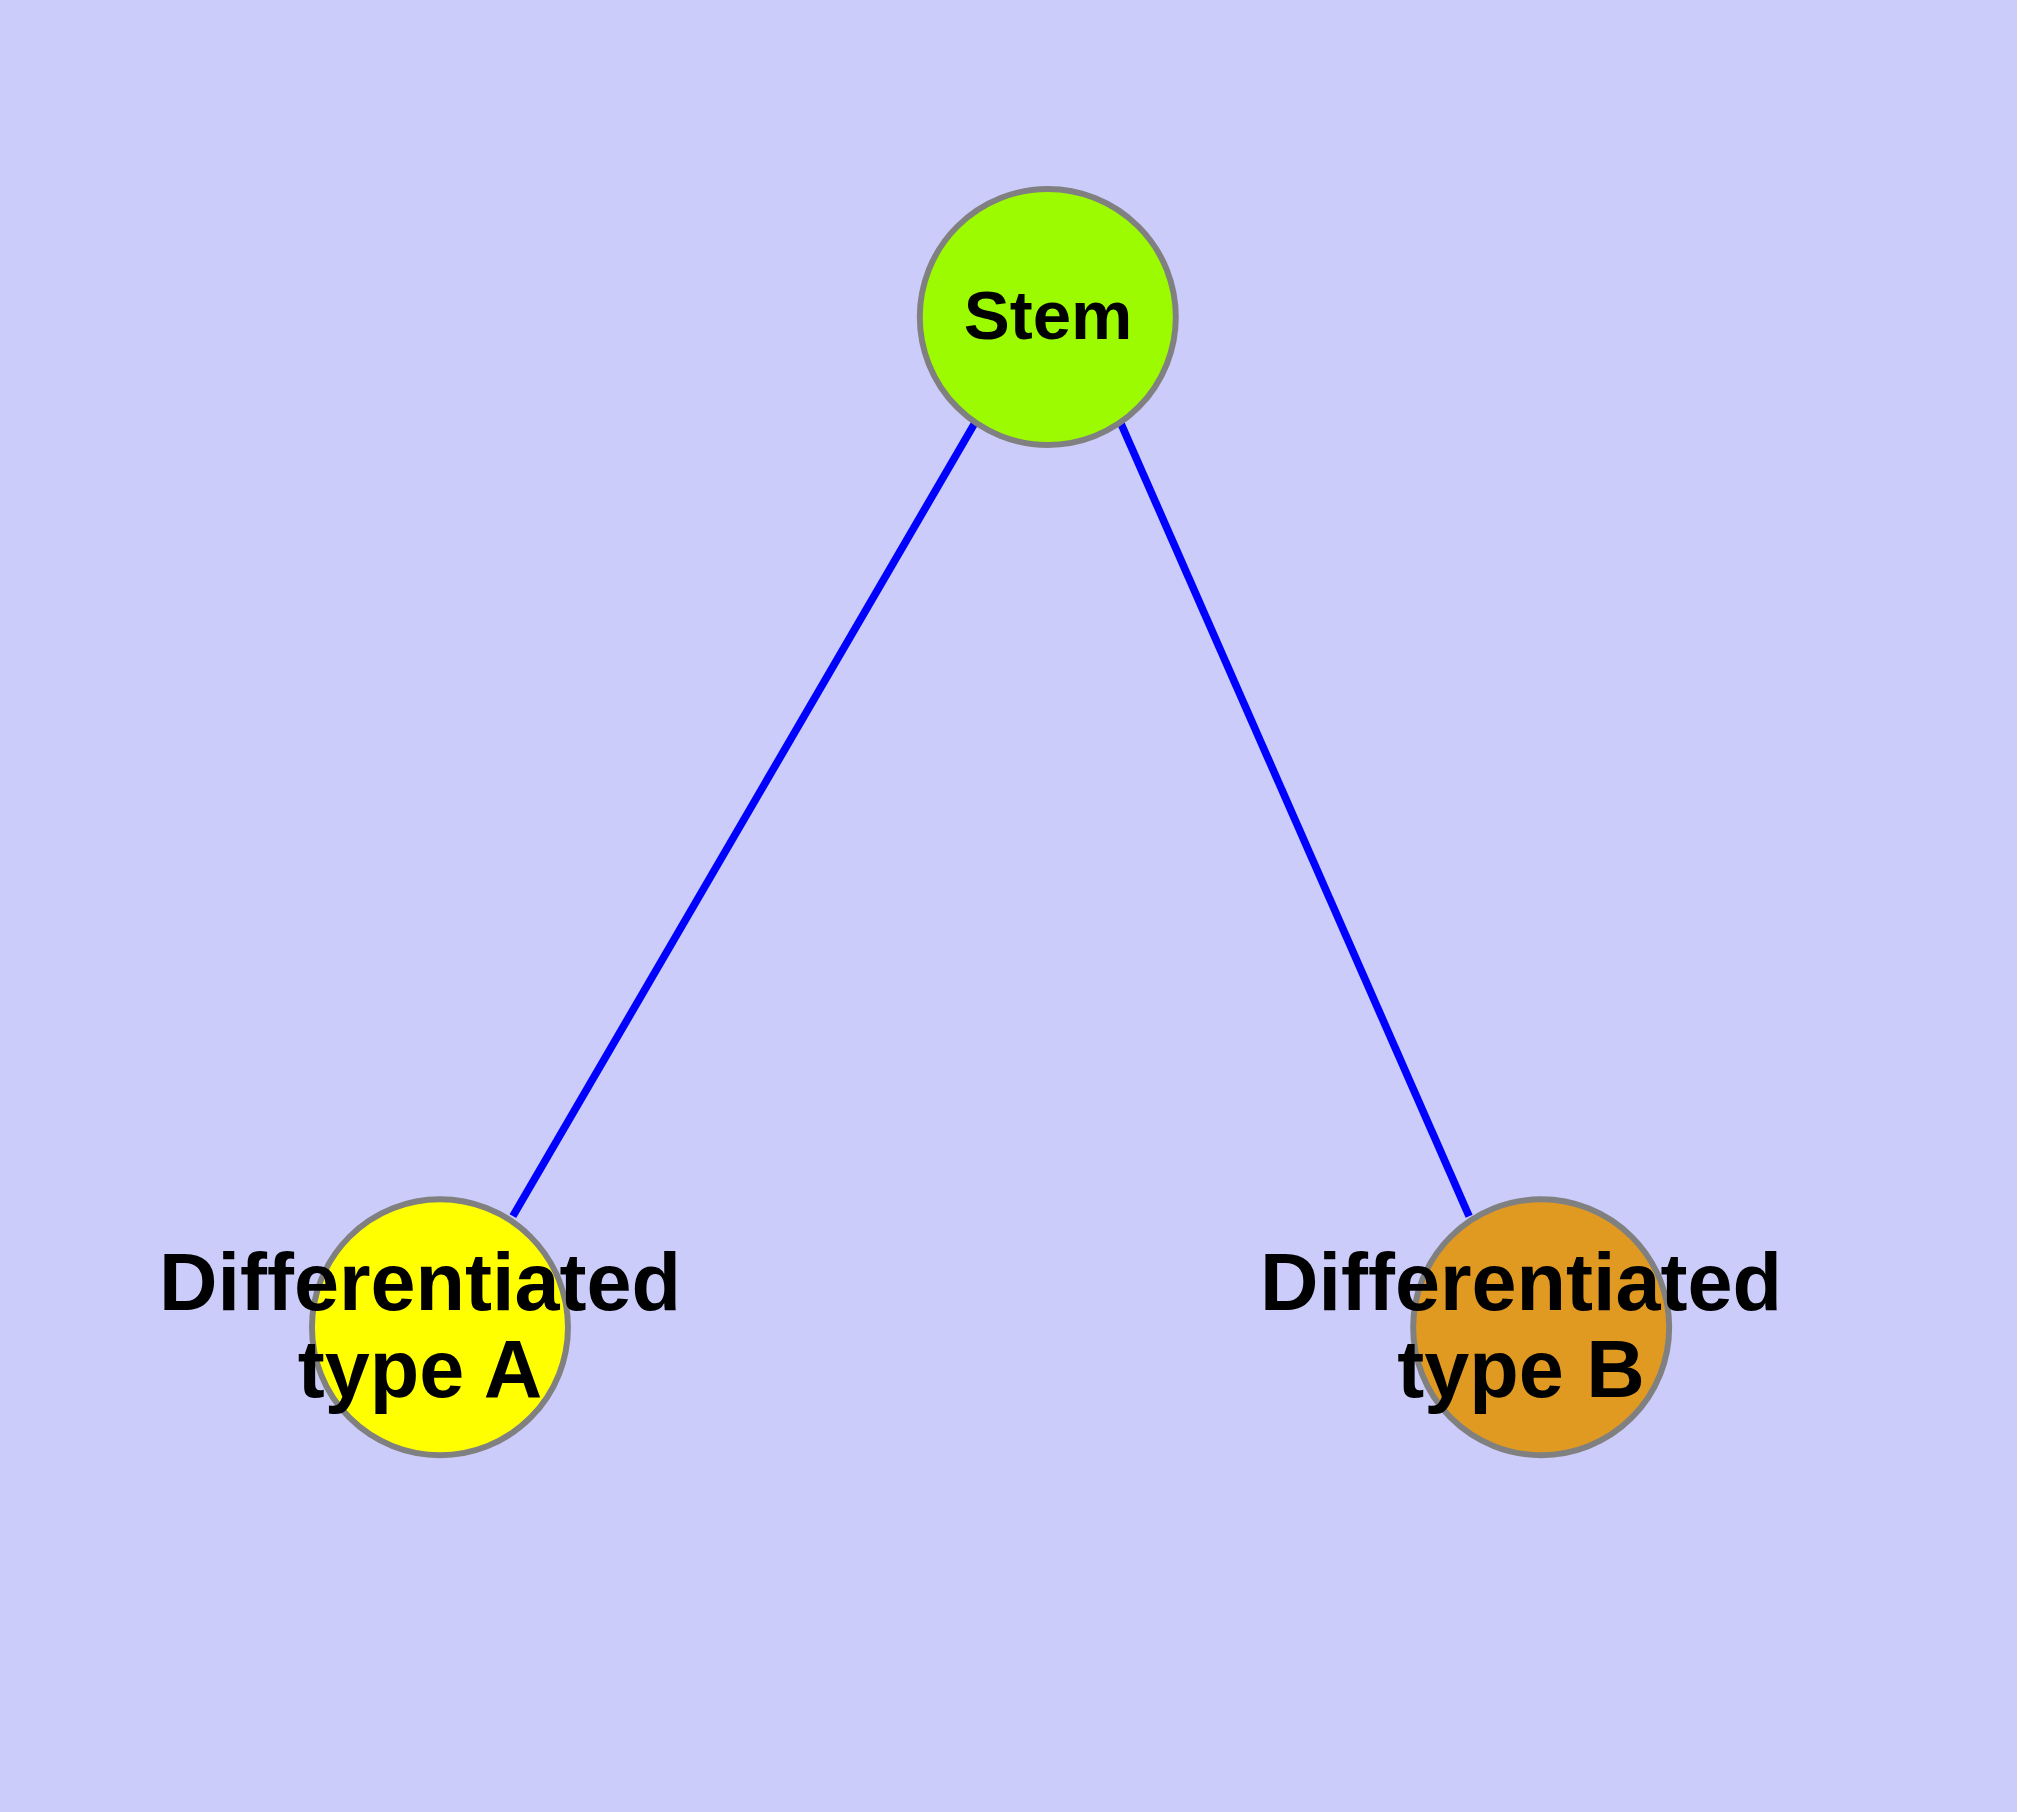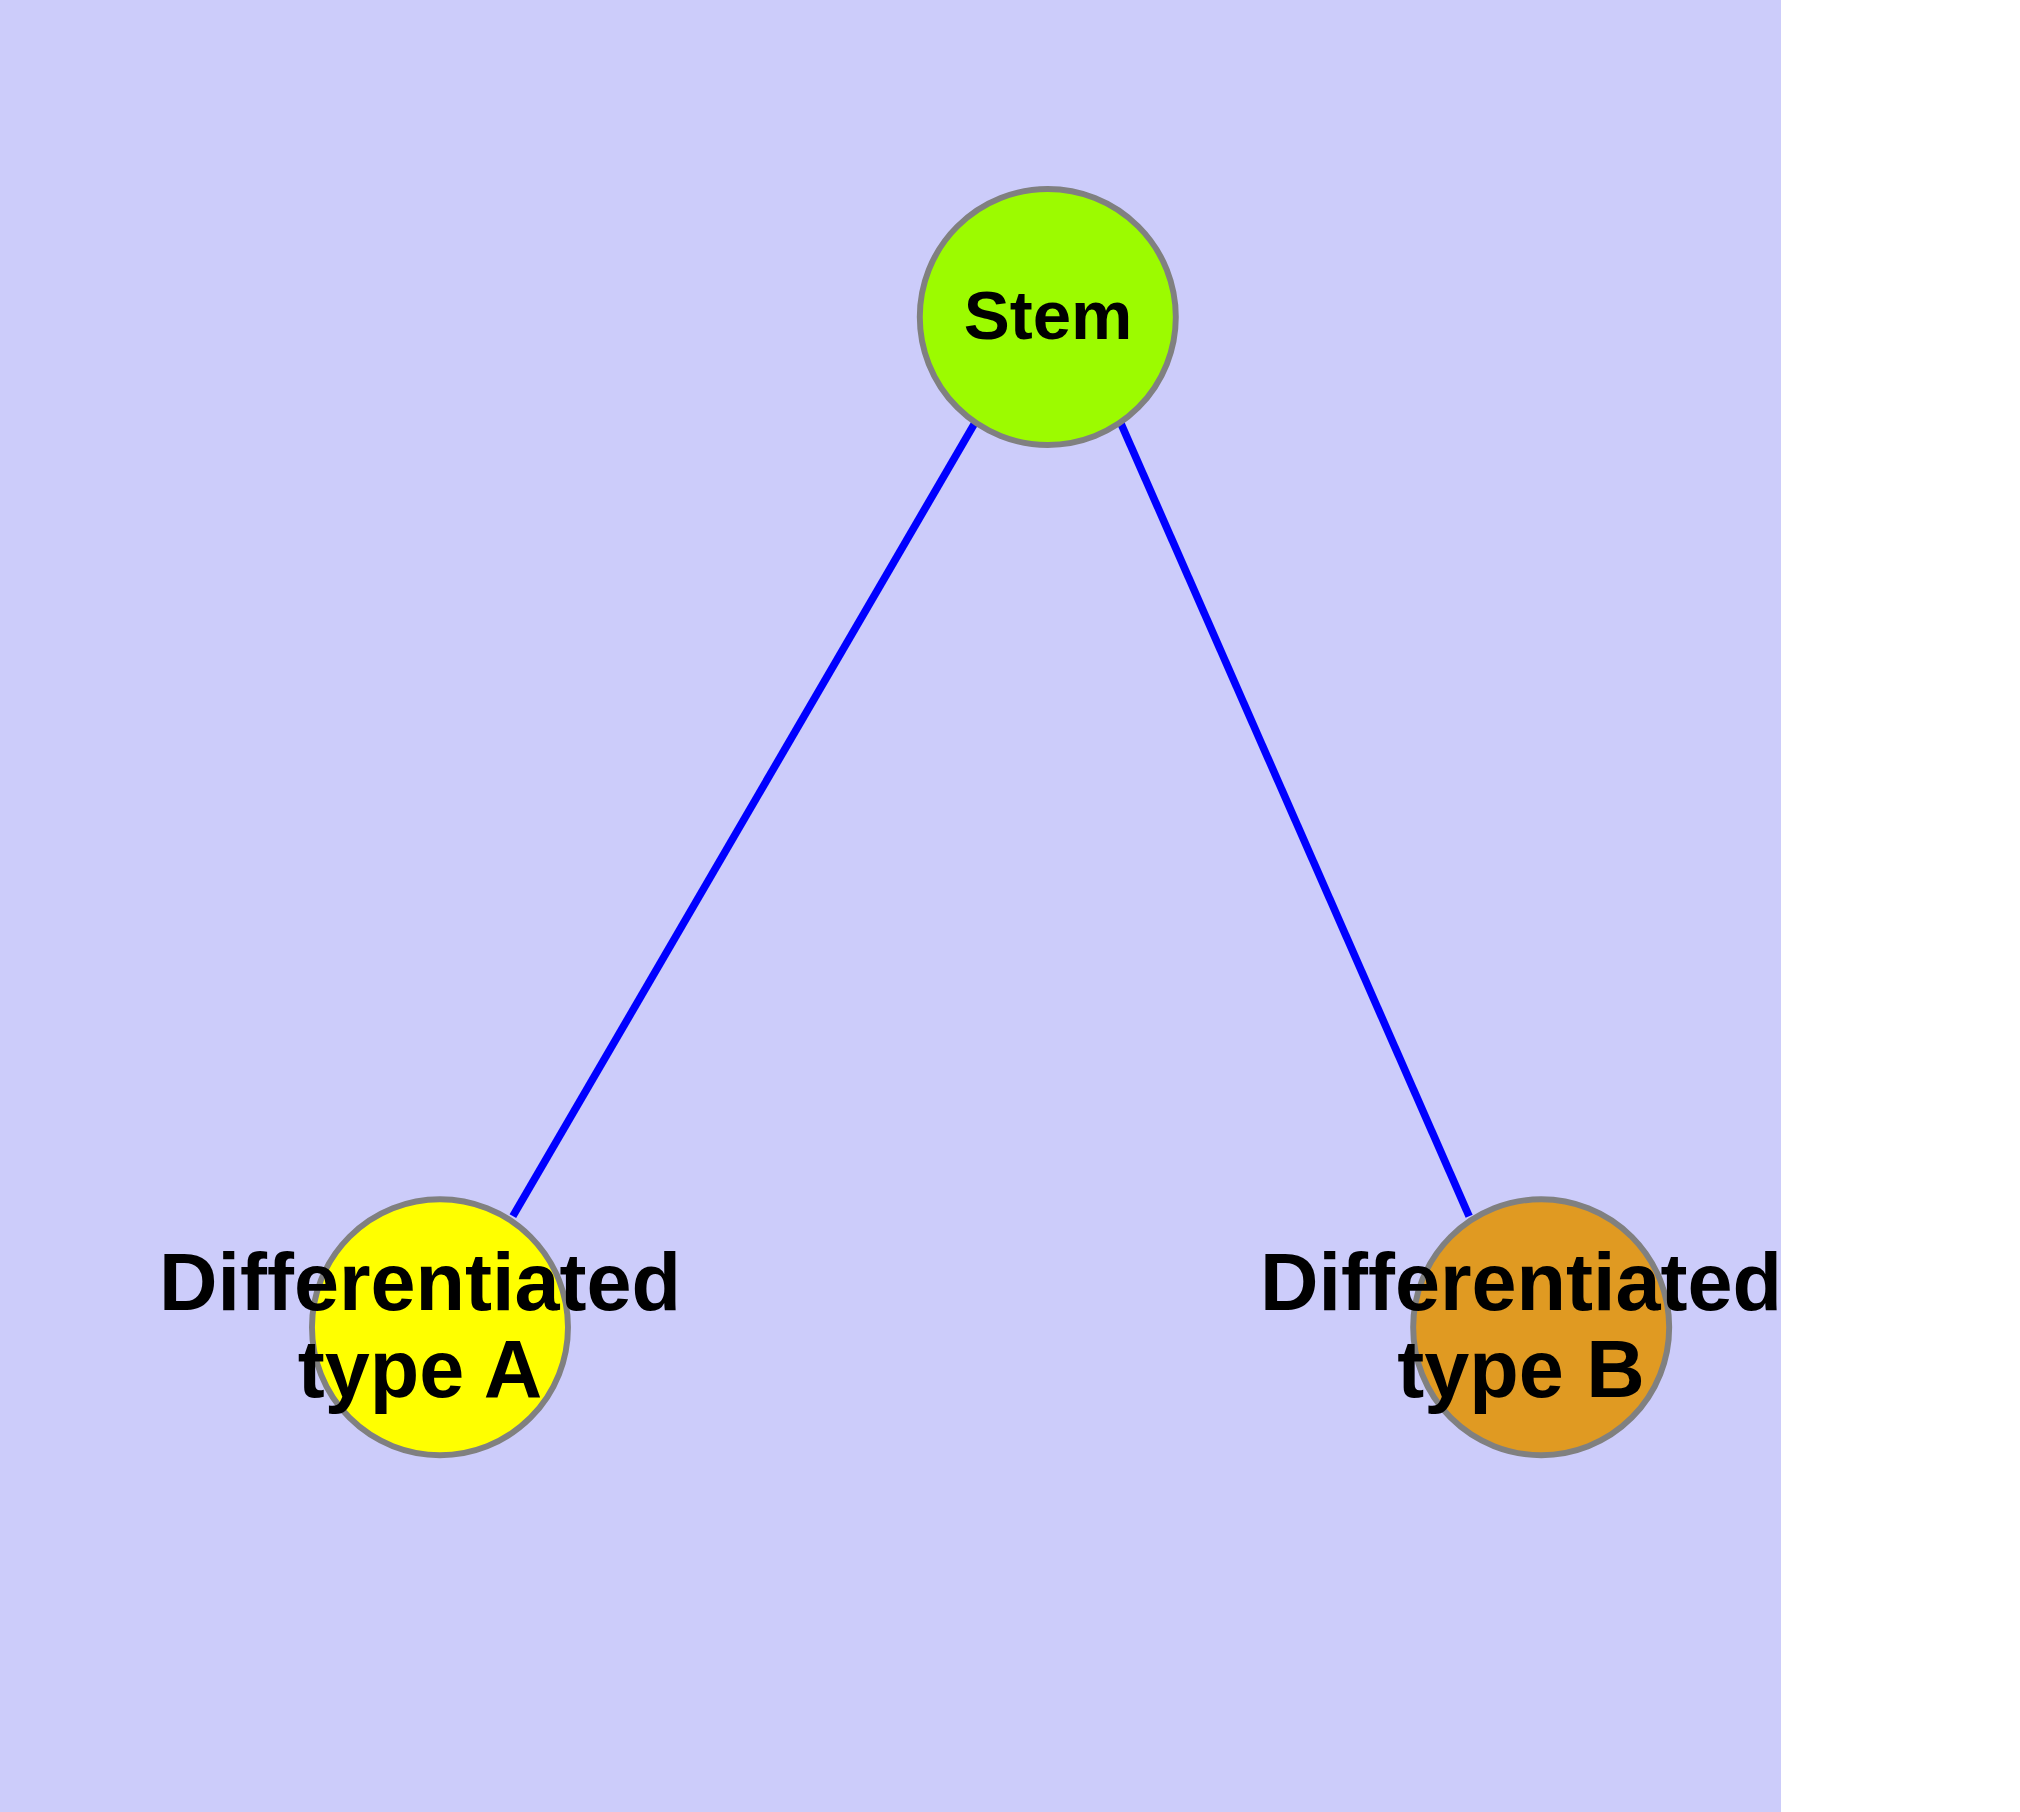--- a/index.html
+++ b/index.html
@@ -51,21 +51,21 @@
   #label-diff-b {
     font-size: 81px;
     left: 1182px;
     top: 1228px;
     width: 678px;
   }
 </style>
 </head>
 <body>
 
-<div id="canvas" style="width: 1772px; height: 1812px; padding-left: 9px;">
+<div id="canvas" style="width: 2017px; height: 1812px;">
 
   <div id="bg-rect" style="background: rgb(204, 204, 250);"></div>
 
   <svg id="graph-svg" viewBox="0 0 2384 2138" preserveAspectRatio="none" xmlns="http://www.w3.org/2000/svg" style="width: 2021px; height: 1812px;">
 
     <g id="edges-layer">
       <line id="edge-stem-diff-a" x1="1150" y1="499" x2="605" y2="1435" stroke="#0000ff" stroke-width="9" stroke-linecap="butt"></line>
       <line id="edge-stem-diff-b" x1="1322" y1="499" x2="1733" y2="1435" stroke="#0000ff" stroke-width="9" stroke-linecap="butt"></line>
     </g>
 

